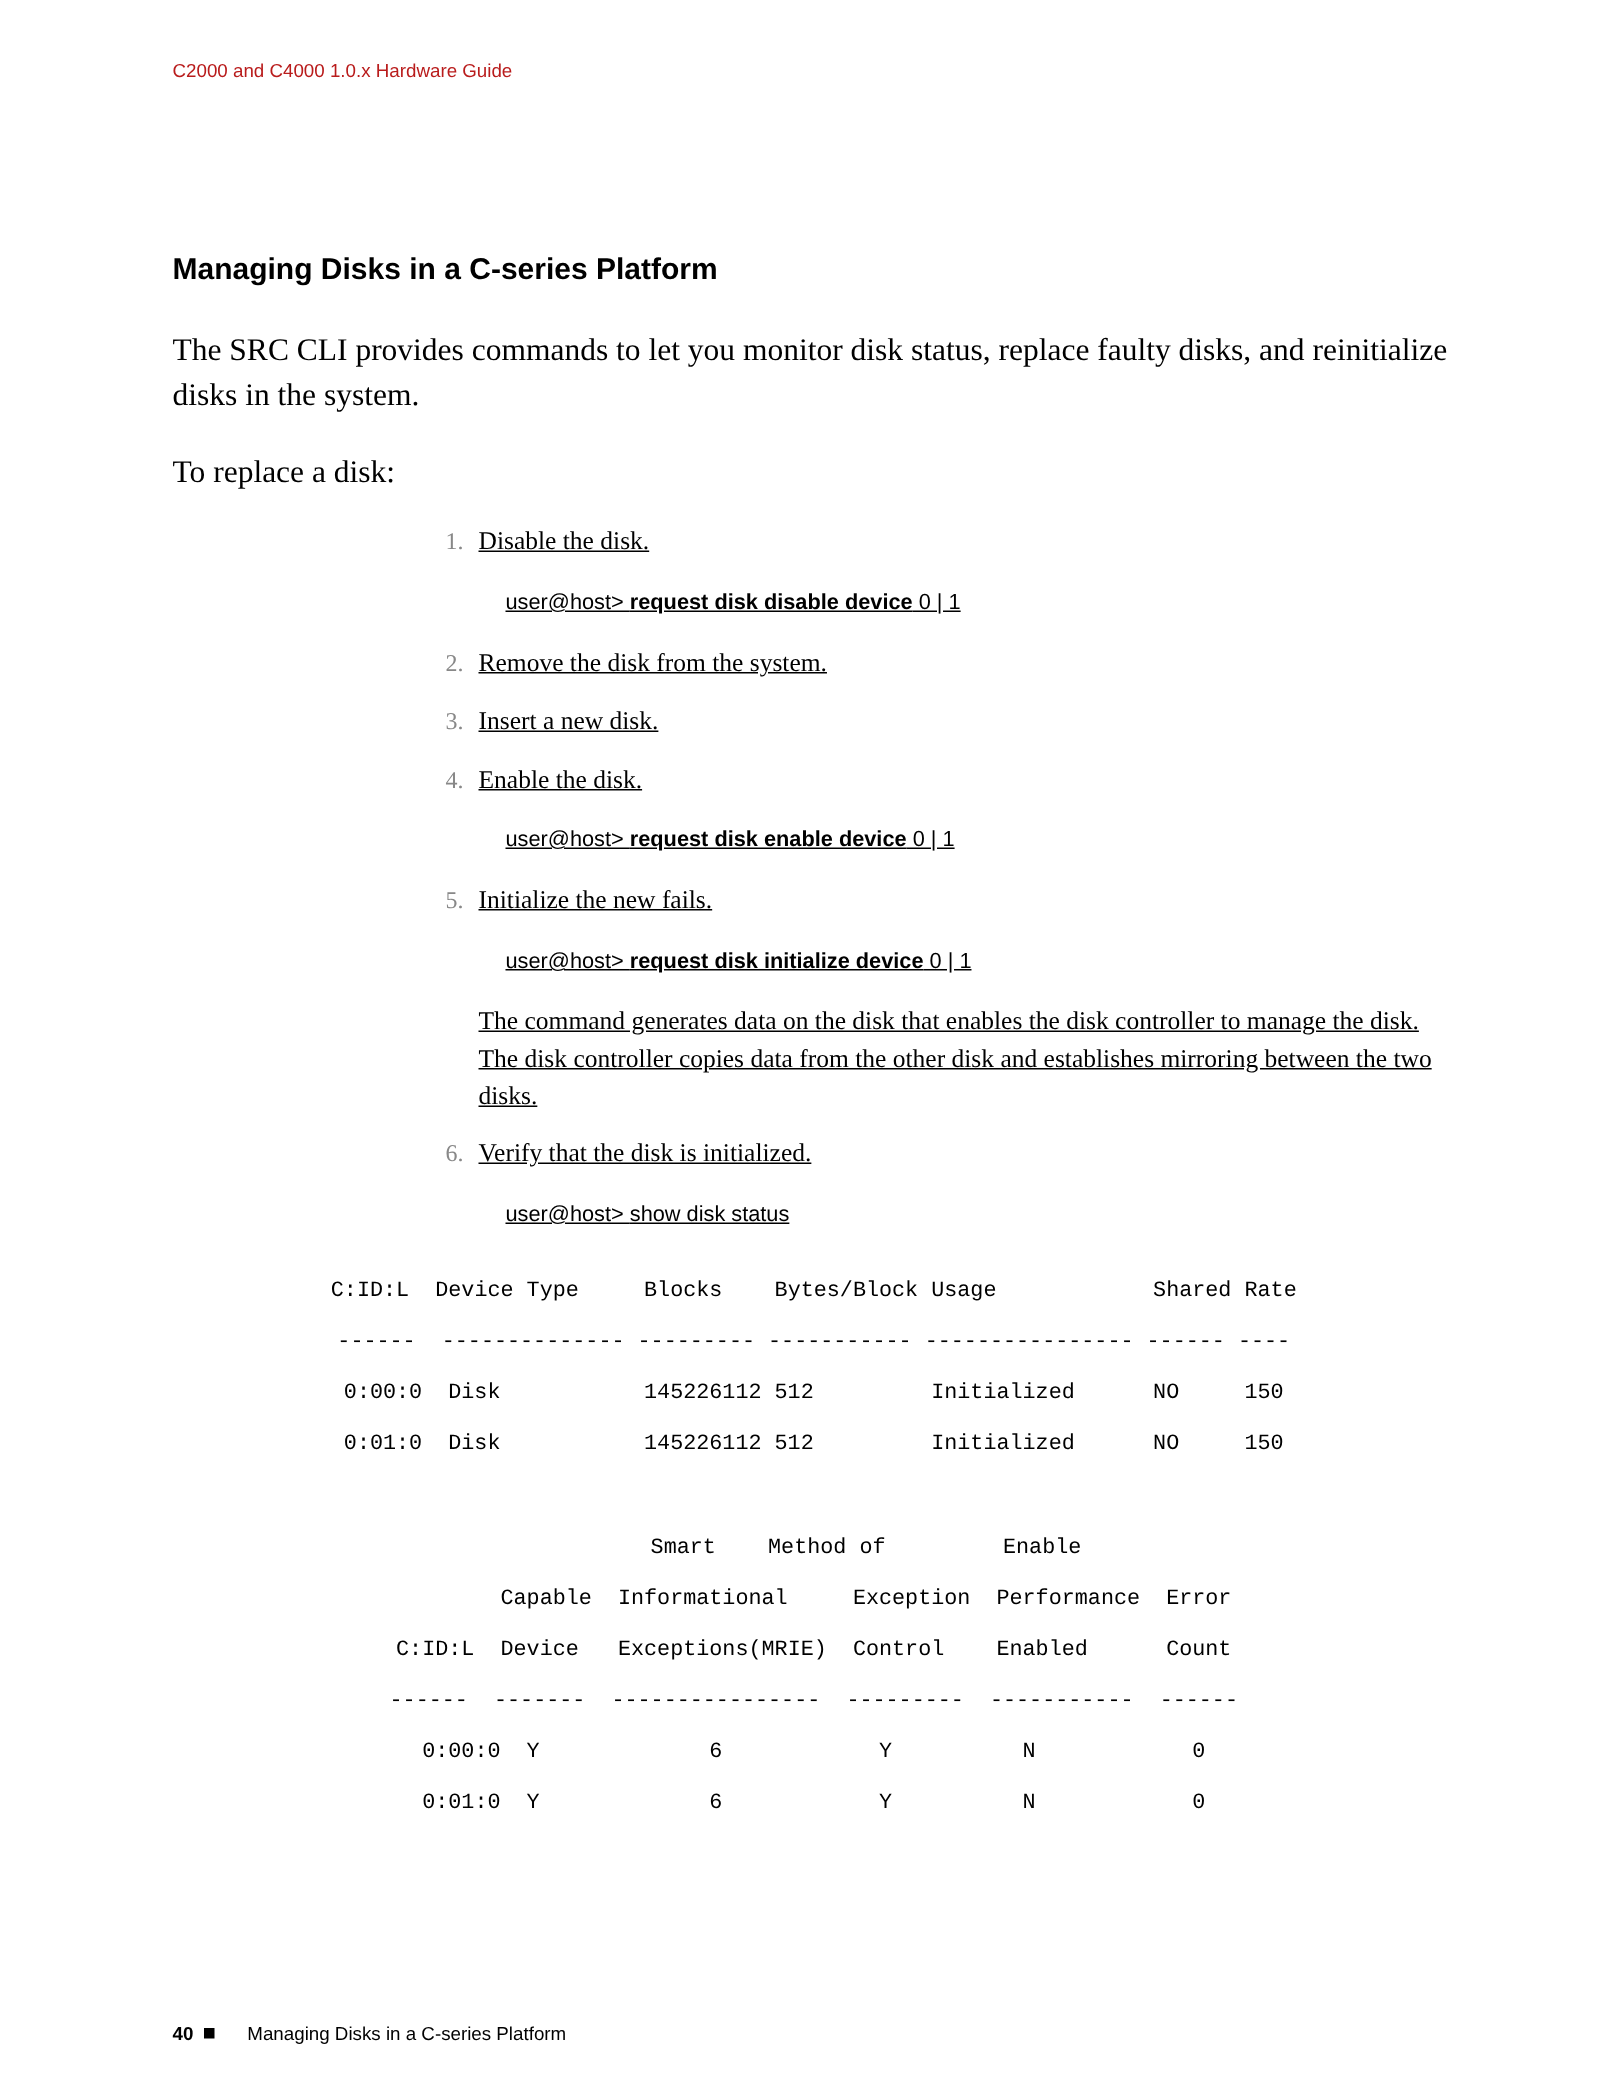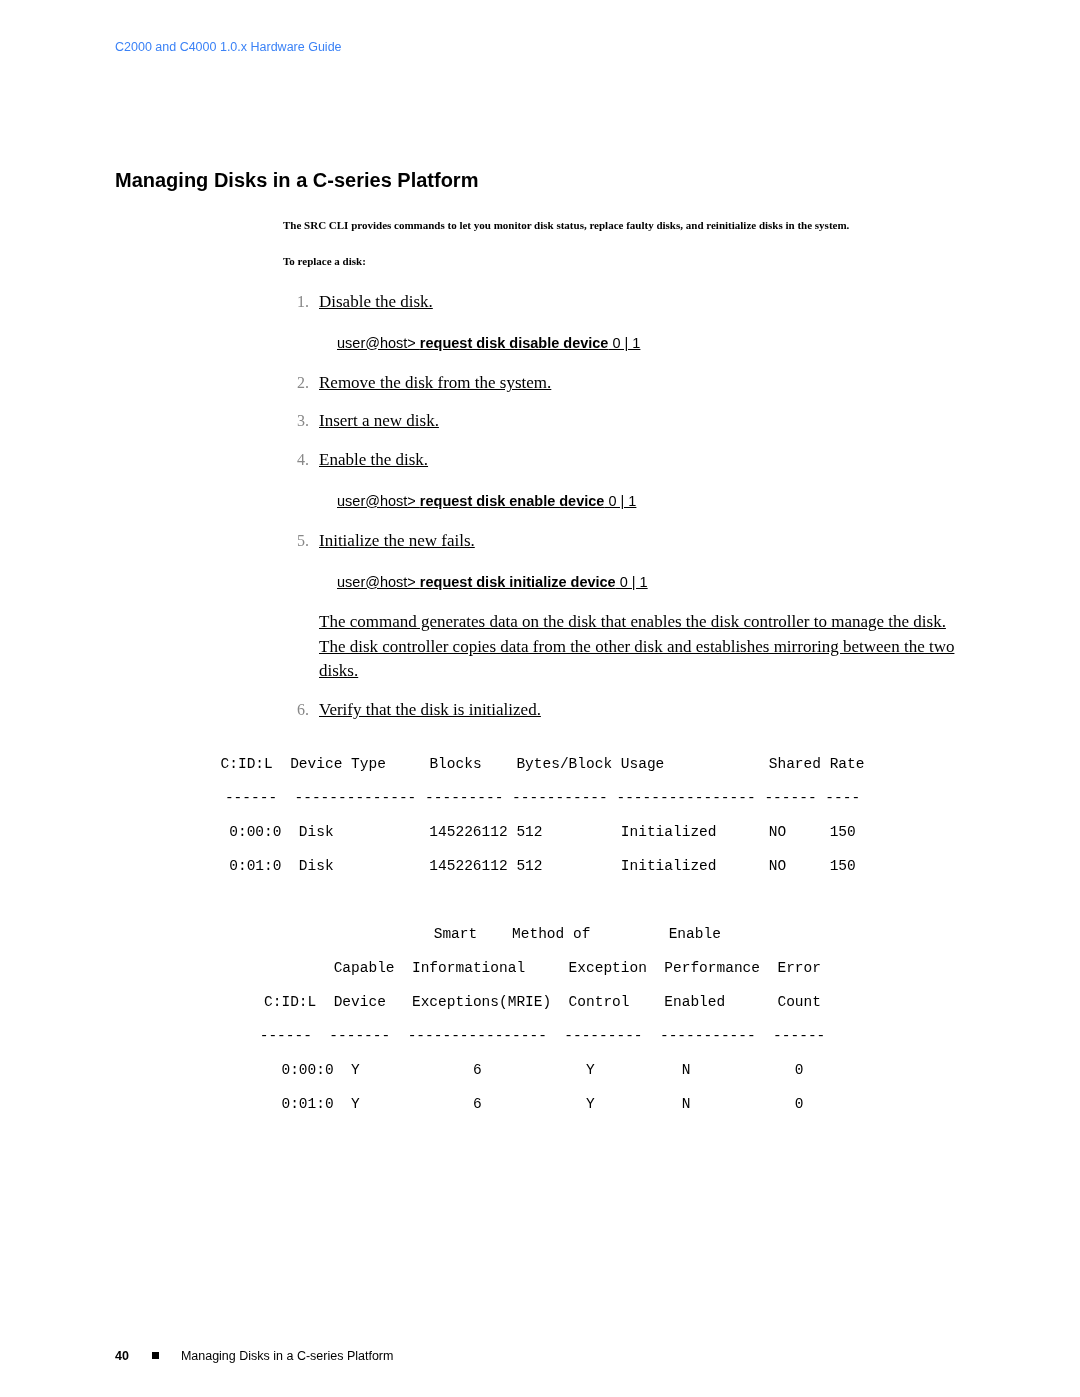--- a/index.html
+++ b/index.html
@@ -12,35 +12,33 @@
     height: 1397px;
     position: relative;
   }
   .page {
     padding: 40px 110px 40px 115px;
     box-sizing: border-box;
   }
   .running-head {
     font-family: Arial, Helvetica, sans-serif;
     font-size: 12.5px;
-    color: #3b82f6;
+    color: #b91c1c;
     margin-bottom: 115px;
     margin-left: 0;
   }
   .h1 {
     font-family: Arial, Helvetica, sans-serif;
     font-weight: 900;
     font-size: 20px;
     margin-bottom: 26px;
   }
   .body-indent {
-    margin-left: 168px;
-    font-size: 11px;
+    font-size: 21px;
     line-height: 1.45;
-    font-weight: bold;
   }
   .para {
     margin-bottom: 20px;
   }
   .h2 {
     font-family: Arial, Helvetica, sans-serif;
     font-weight: bold;
     font-style: italic;
     font-size: 18px;
     margin-top: 34px;
@@ -85,21 +83,21 @@
   }
   .footer {
     position: absolute;
     bottom: 34px;
     left: 115px;
     font-family: Arial, Helvetica, sans-serif;
     font-size: 12.5px;
   }
   .footer .pg {
     font-weight: bold;
-    margin-right: 20px;
+    margin-right: 4px;
   }
   .footer .sq {
     display: inline-block;
     width: 7px;
     height: 7px;
     background: #000;
     vertical-align: 1px;
     margin-right: 18px;
   }
 </style>
@@ -139,20 +137,23 @@
     </li>
     <li>
       <span>Initialize the new fails.</span>
       <div class="cmd-block">
         <span>user@host&gt; </span><b>request disk initialize device</b><span> 0 | 1</span>
       </div>
       <div class="step-para">The command generates data on the disk that enables the disk controller to manage the disk. The disk controller copies data from the other disk and establishes mirroring between the two disks.</div>
     </li>
     <li>
       <span>Verify that the disk is initialized.</span>
+      <div class="cmd-block">
+        <span>user@host&gt; </span><span>show disk status</span>
+      </div>
     </li>
   </ol>
 
   <div class="term-output">C:ID:L  Device Type     Blocks    Bytes/Block Usage            Shared Rate
 ------  -------------- --------- ----------- ---------------- ------ ----
 0:00:0  Disk           145226112 512         Initialized      NO     150
 0:01:0  Disk           145226112 512         Initialized      NO     150
 
         Smart    Method of         Enable
         Capable  Informational     Exception  Performance  Error

